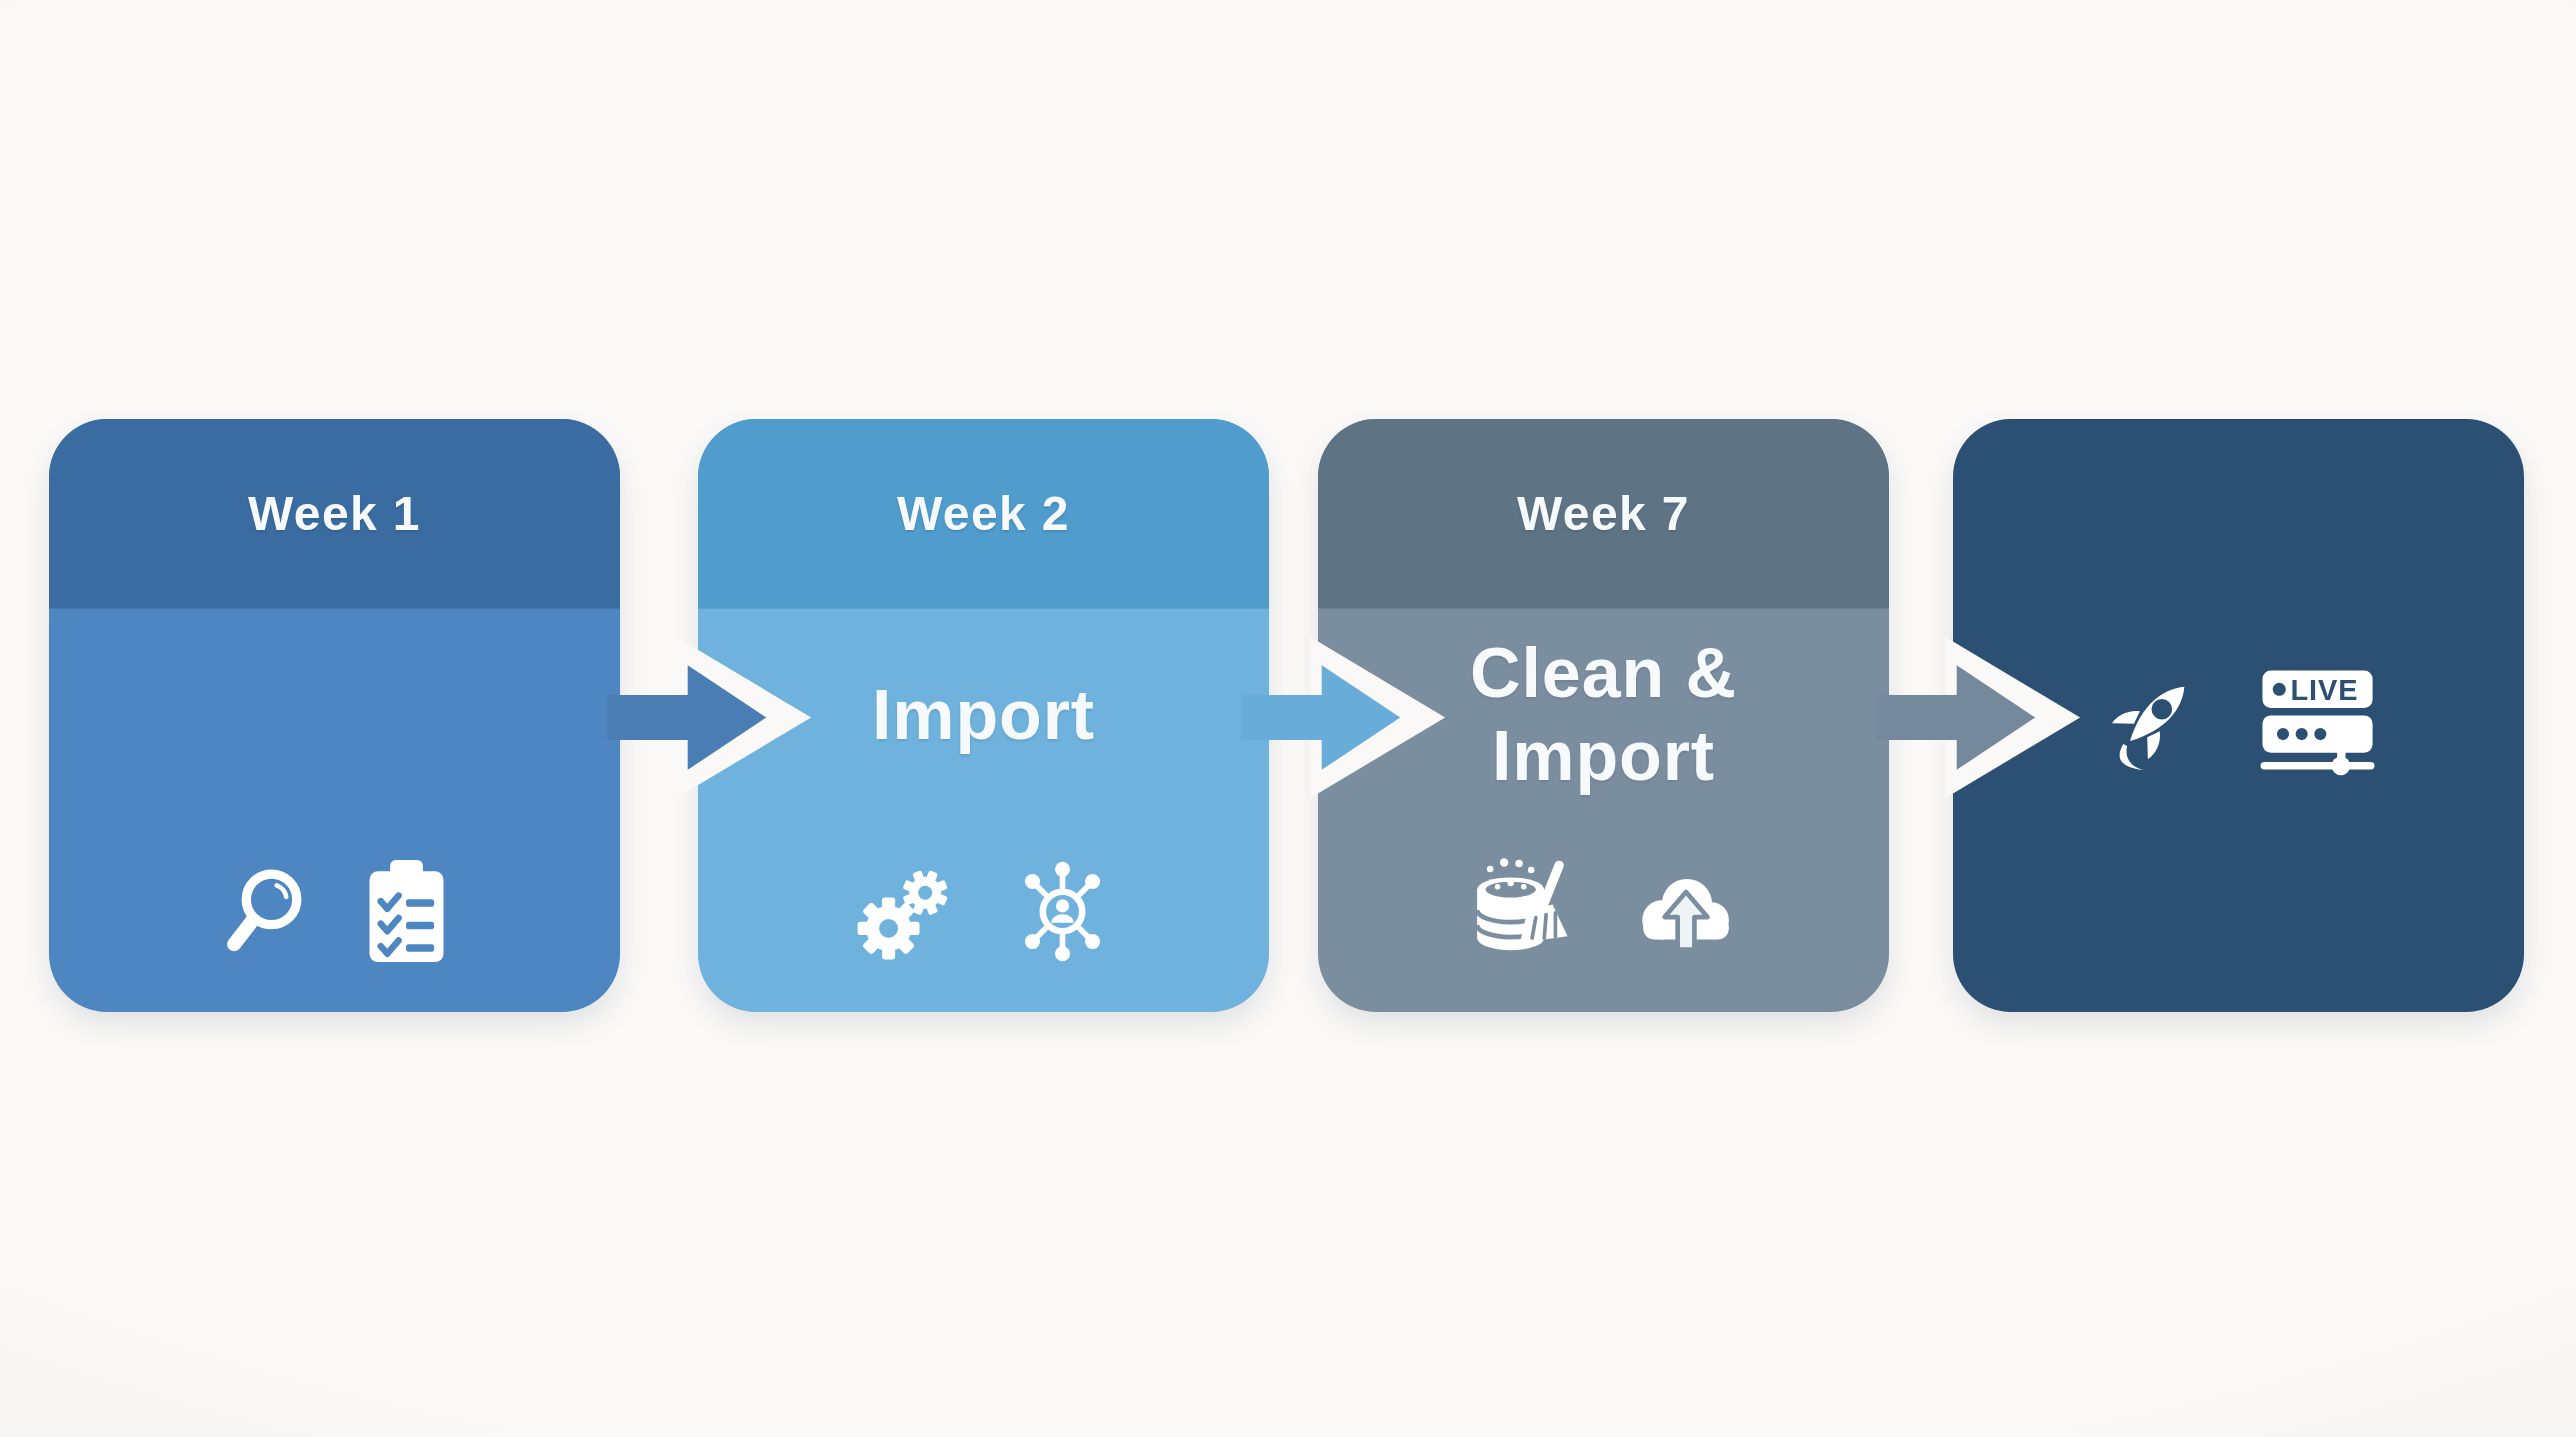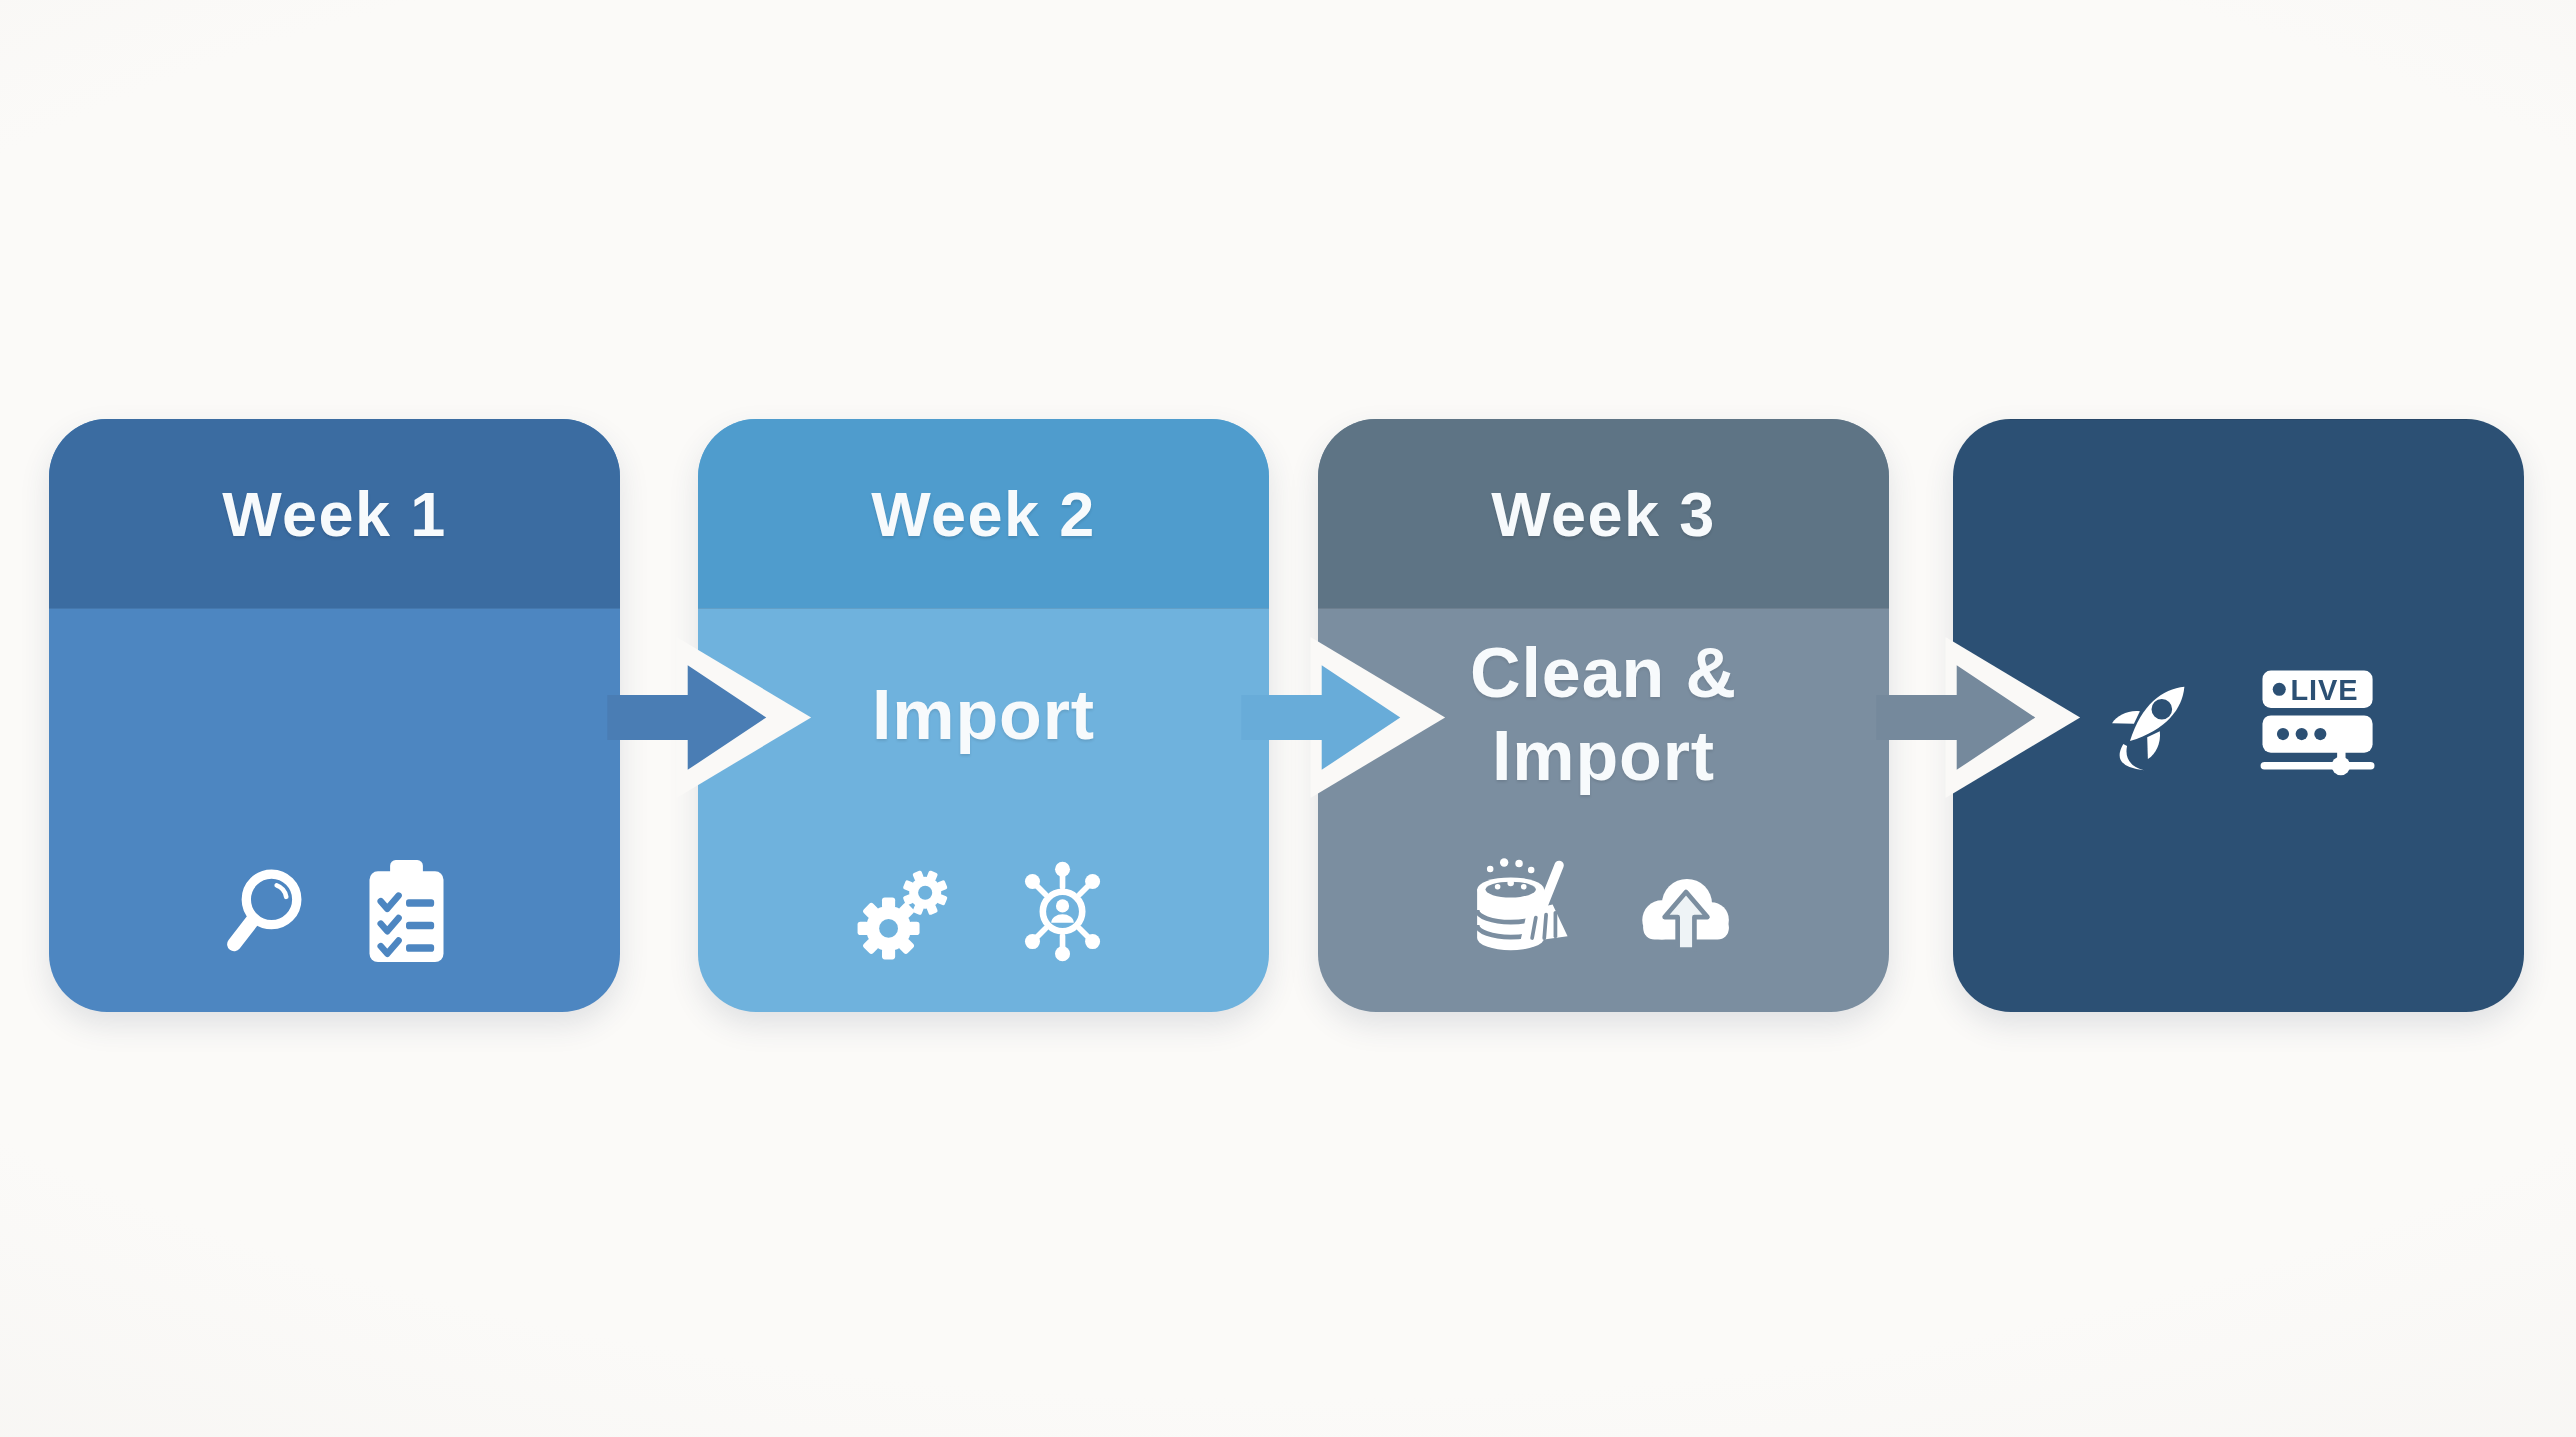--- a/index.html
+++ b/index.html
@@ -14,21 +14,21 @@
     position:absolute; top:419px; width:571px; height:593px;
     border-radius:58px; overflow:hidden; background:var(--body);
     box-shadow:0 13px 30px rgba(45,65,95,.13);
   }
   .card-0{left:49px;} .card-1{left:698px;} .card-2{left:1318px;} .card-3{left:1953px;}
   .step-header{
     height:189px; background:var(--header);
     display:flex; align-items:center; justify-content:center;
   }
   .week-label{
-    font-size:63px; font-weight:bold; color:var(--text); letter-spacing:1.4px;
+    font-size:48px; font-weight:bold; color:var(--text); letter-spacing:1.4px;
     text-shadow:0 1.9px 2.8px rgba(0,0,0,.12);
   }
   .card-body{
     height:403px; display:flex; flex-direction:column; align-items:center;
     border-top:0.9px solid rgba(0,0,0,.10);
   }
   .title-wrap{ height:212px; display:flex; align-items:center; justify-content:center; }
   .step-title{
     font-size:70px; font-weight:bold; color:var(--text); text-align:center;
     line-height:1.18; max-width:449px; letter-spacing:0.9px;
@@ -149,21 +149,21 @@
     </div>
   </section>
 
   <svg class="connector conn-1" viewBox="0 0 240 200" style="--arrow: #68acd9; --notch: #faf9f7;">
     <polygon class="notch" points="74,14 218,100 74,186"></polygon>
     <polygon class="arrow" points="0,76 86,76 86,44 170,100 86,156 86,124 0,124"></polygon>
   </svg>
 
   <section class="step-card card-2" style="--header: #5e7485; --body: #7b8ea0;">
     <header class="step-header">
-      <div class="week-label">Week 3</div>
+      <div class="week-label">Week 7</div>
     </header>
     <div class="card-body">
       <div class="title-wrap">
         <div class="step-title">Clean &amp; Import</div>
       </div>
       <div class="icons-row">
         <span class="icon">
           <svg width="116" height="110" viewBox="0 0 124 118">
             <ellipse cx="52" cy="36" rx="36" ry="13" fill="#fff"></ellipse>
             <path d="M16 36 v52 a36 13 0 0 0 72 0 v-52 z" fill="#fff"></path>

